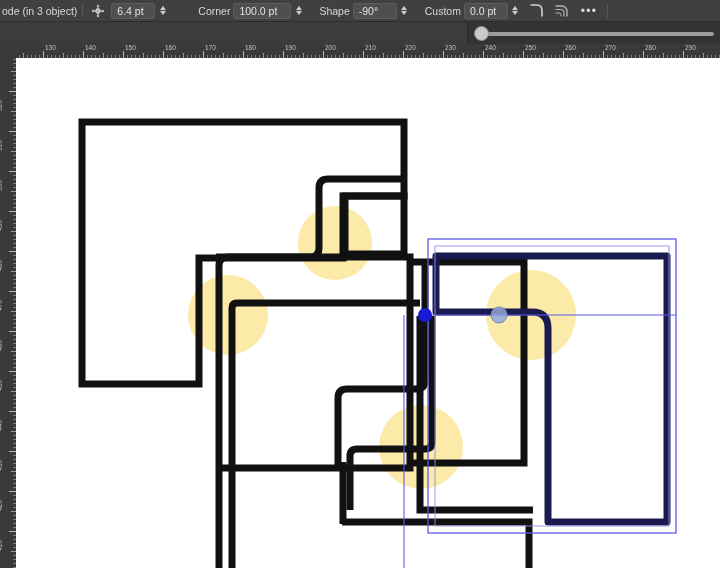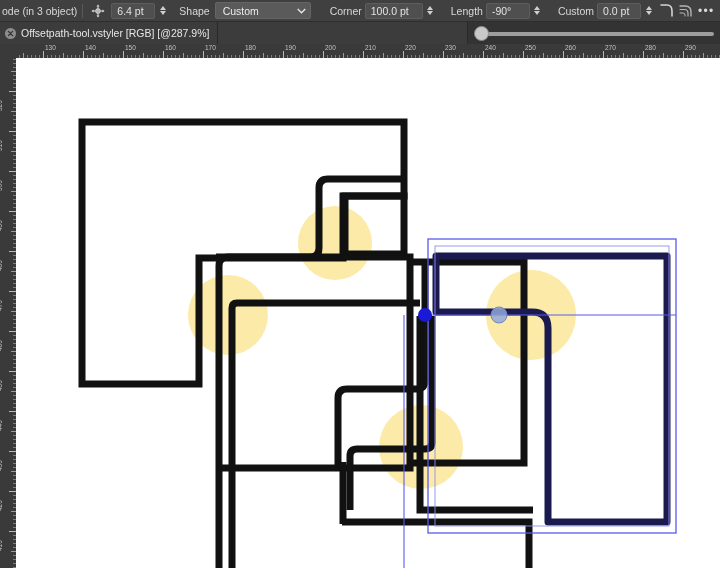--- a/index.html
+++ b/index.html
@@ -196,47 +196,38 @@
         <span>6.4 pt</span>
       </div>
       <div class="stepper">
         <span class="up"></span>
         <span class="dn"></span>
       </div>
     </div>
 
     <span class="tb-sep" style="visibility:hidden"></span>
 
-    <div class="tb-group">
-      <span class="tb-label">Shape</span>
-      <div class="dropdown">
-        <span>Custom</span>
-        <svg class="chev" viewBox="0 0 10 6">
-          <path d="M0.8 0.8 L5 5 L9.2 0.8" stroke="#e8e8e8" stroke-width="1.4" fill="none"></path>
-        </svg>
-      </div>
-    </div>
 
     <span class="tb-sep" style="visibility:hidden;margin:0 9px;"></span>
 
     <div class="tb-group">
       <span class="tb-label">Corner</span>
       <div class="numfield w-wide">
         <span>100.0 pt</span>
       </div>
       <div class="stepper">
         <span class="up"></span>
         <span class="dn"></span>
       </div>
     </div>
 
     <span class="tb-sep" style="visibility:hidden;margin:0 7px;"></span>
 
     <div class="tb-group">
-      <span class="tb-label">Length</span>
+      <span class="tb-label">Shape</span>
       <div class="numfield w-narrow">
         <span>-90°</span>
       </div>
       <div class="stepper">
         <span class="up"></span>
         <span class="dn"></span>
       </div>
     </div>
 
     <span class="tb-sep" style="visibility:hidden;margin:0 7px;"></span>
@@ -264,29 +255,20 @@
         <path d="M2 10 L5 10 Q7 10 7 12 L7 13" stroke="#b5b5b5" stroke-width="1" fill="none" stroke-linecap="round"></path>
       </svg>
     </div>
     <div class="icon-btn">
       <span class="dots">•••</span>
     </div>
     <span class="tb-sep"></span>
   </div>
 
   <div class="tabbar">
-    <div class="doc-tab">
-      <span class="close-badge">
-        <svg viewBox="0 0 11 11" width="11" height="11">
-          <circle cx="5.5" cy="5.5" r="5" fill="#8d8d8d"></circle>
-          <path d="M3.4 3.4 L7.6 7.6 M7.6 3.4 L3.4 7.6" stroke="#333" stroke-width="1.3" stroke-linecap="round"></path>
-        </svg>
-      </span>
-      <span class="doc-tab-title">Offsetpath-tool.vstyler [RGB] [@287.9%]</span>
-    </div>
     <div class="tab-rest"></div>
     <div class="slider-wrap">
       <div class="slider-track"></div>
       <div class="slider-knob"></div>
     </div>
   </div>
 
   <div class="ruler-corner"></div>
   <div class="ruler-h" id="ruler-h">
       <span class="tick min" style="left:3.0px"></span>

